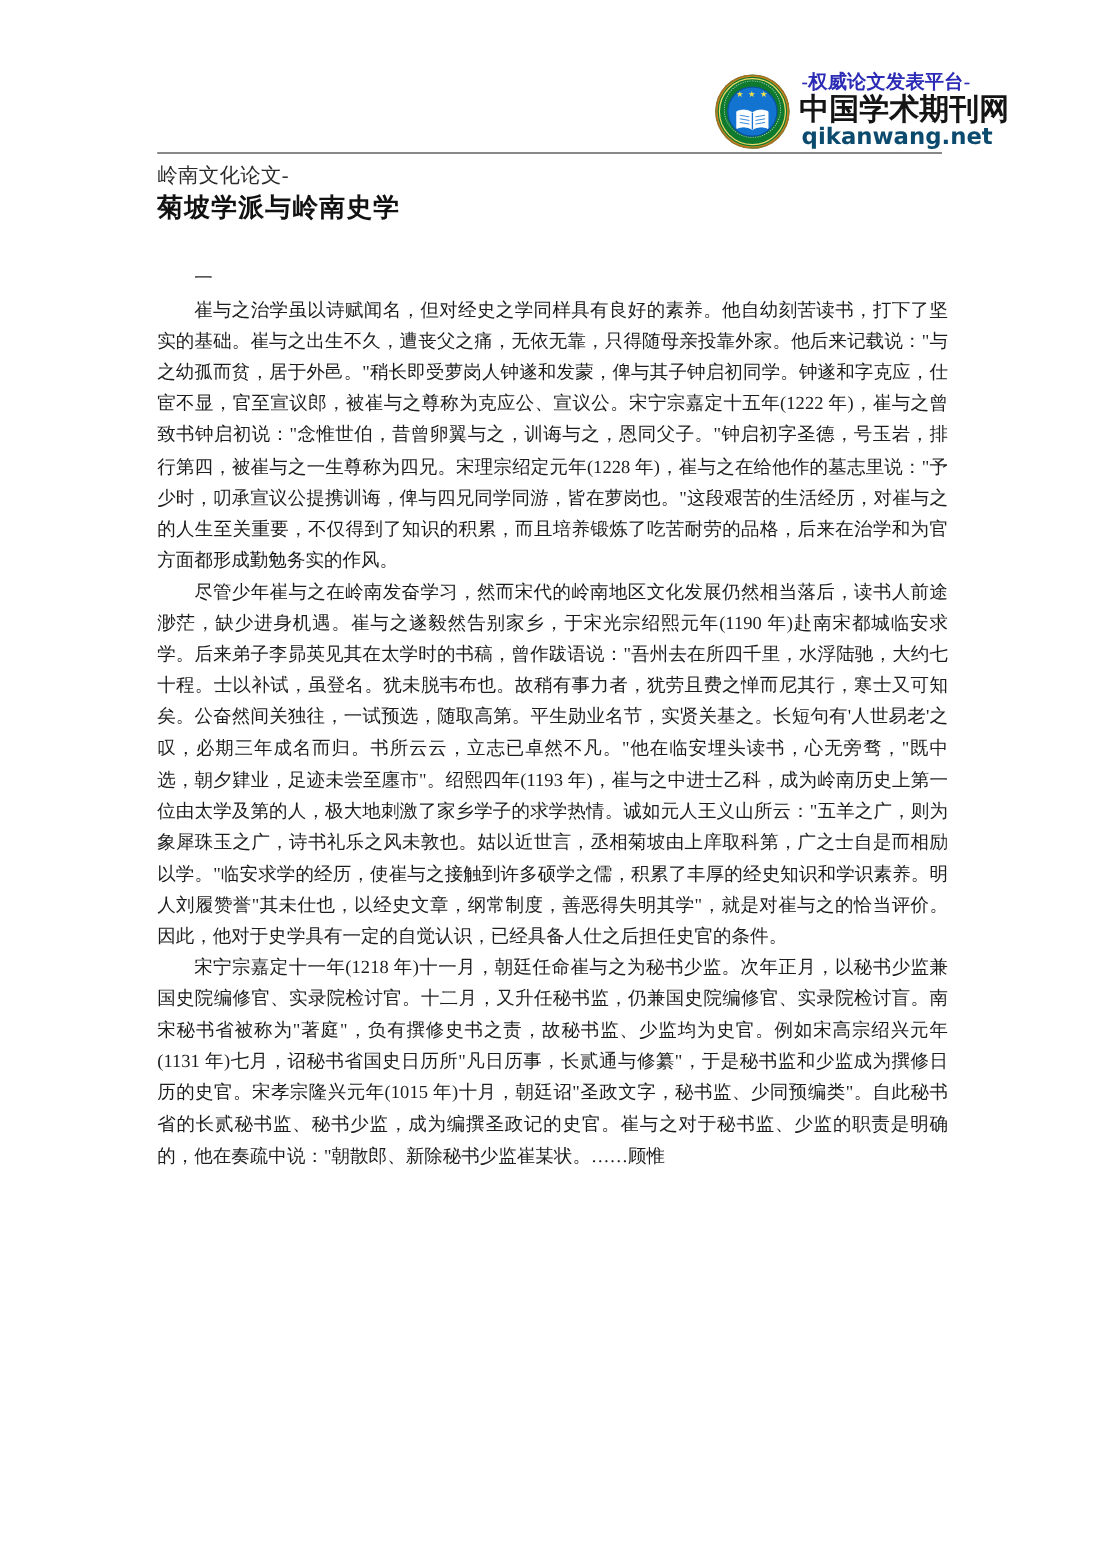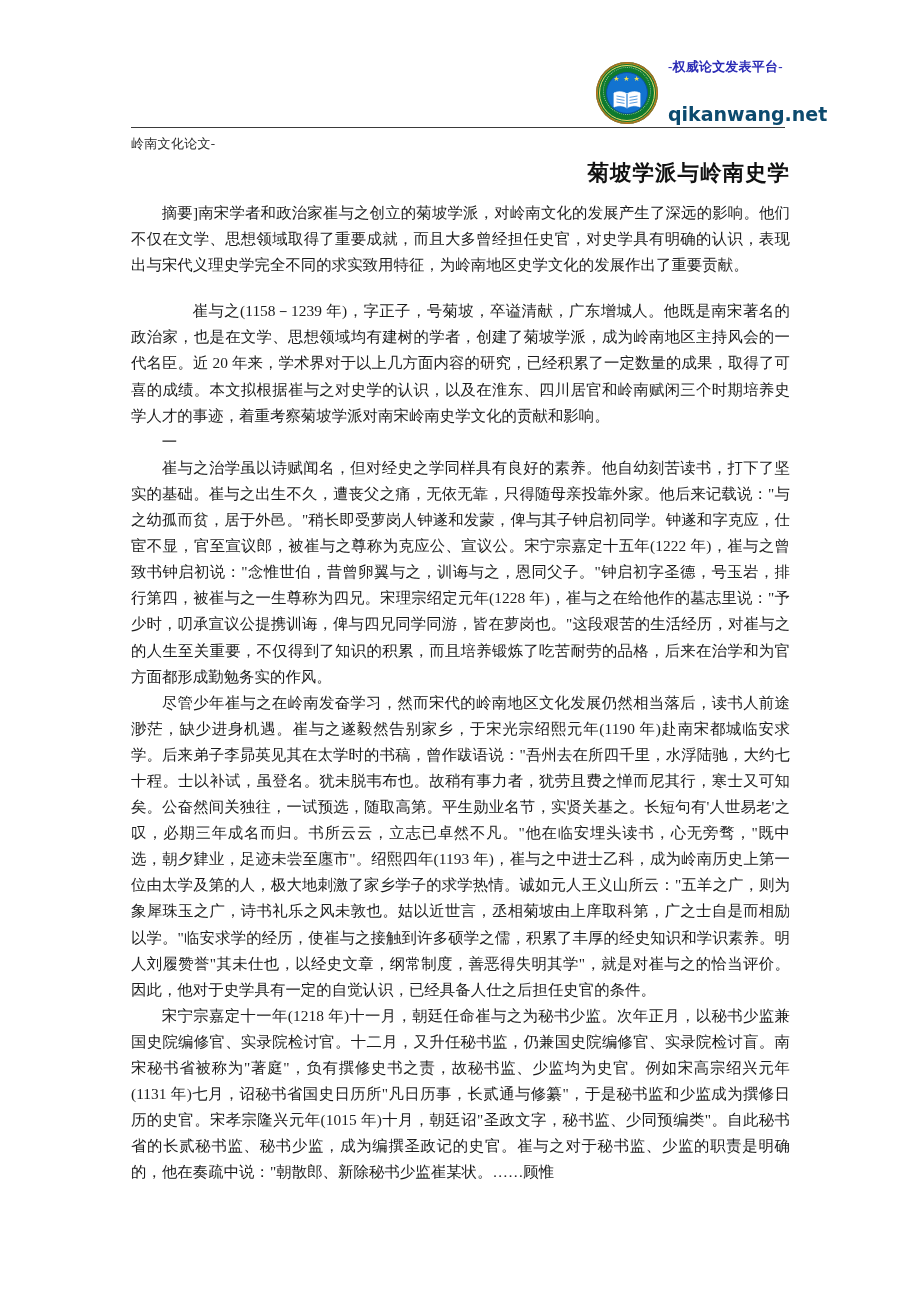--- a/index.html
+++ b/index.html
@@ -105,21 +105,21 @@
     border: 1px dotted rgba(255,255,255,0.55);
     box-sizing: border-box;
     pointer-events: none;
   }
 
   .logo-tagline {
     position: absolute;
     left: 72px;
     top: 0px;
     font-family: Liberation Serif, serif;
-    font-size: 13px;
+    font-size: 16px;
     font-weight: bold;
     color: #2b2bb5;
     letter-spacing: 0.2px;
     white-space: nowrap;
   }
   .logo-name {
     position: absolute;
     left: 70px;
     top: 16px;
     font-family: "DejaVu Sans", "Liberation Sans", sans-serif;
@@ -147,37 +147,37 @@
     left: 131px;
     top: 127px;
     width: 654px;
     height: 0;
     border-top: 1.4px solid #3a3a3a;
   }
   .running-head {
     position: absolute;
     left: 131px;
     top: 135px;
-    font-size: 13px;
+    font-size: 17px;
     color: #2a2a2a;
     letter-spacing: 0.3px;
     font-family: Liberation Serif, serif;
   }
 
   
   .doc {
     position: absolute;
     left: 131px;
     top: 158px;
     width: 659px;
   }
   .doc-title {
     font-size: 21.5px;
     font-weight: bold;
-    text-align: right;
+    text-align: left;
     letter-spacing: 1px;
     color: #111111;
     margin: 0 0 12px 0;
     line-height: 30px;
   }
   p.para {
     margin: 0;
     font-size: 15.4px;
     line-height: 26.1px;
     text-align: justify;
@@ -220,33 +220,32 @@
         <svg class="logo-book" viewBox="0 0 32 20">
           <path d="M16 4 C12 1.2 7 1.2 3 3 L3 17 C7 15.2 12 15.2 16 18 Z" fill="#ffffff" stroke="#ffffff" stroke-width="0.8"></path>
           <path d="M16 4 C20 1.2 25 1.2 29 3 L29 17 C25 15.2 20 15.2 16 18 Z" fill="#ffffff" stroke="#ffffff" stroke-width="0.8"></path>
           <path d="M16 4 L16 18" stroke="#1273d0" stroke-width="1.1" fill="none"></path>
           <path d="M5.5 6 L13.5 7.4 M5.5 9 L13.5 10.4 M5.5 12 L13.5 13.4" stroke="#1273d0" stroke-width="0.7" fill="none"></path>
           <path d="M26.5 6 L18.5 7.4 M26.5 9 L18.5 10.4 M26.5 12 L18.5 13.4" stroke="#1273d0" stroke-width="0.7" fill="none"></path>
         </svg>
       </div>
     </div>
     <div class="logo-tagline">-权威论文发表平台-</div>
+    <div class="logo-name">中国学术期刊网</div>
     <div class="logo-url">qikanwang.net</div>
   </div>
 
   <div class="header-rule"></div>
   <div class="running-head">岭南文化论文-</div>
 
   <div class="doc">
     <h1 class="doc-title">菊坡学派与岭南史学</h1>
 
-    <p class="para abstract">摘要]南宋学者和政治家崔与之创立的菊坡学派，对岭南文化的发展产生了深远的影响。他们不仅在文学、思想领域取得了重要成就，而且大多曾经担任史官，对史学具有明确的认识，表现出与宋代义理史学完全不同的求实致用特征，为岭南地区史学文化的发展作出了重要贡献。</p>
 
     <div class="spacer-md"></div>
 
-    <p class="para first-body">崔与之(1158－1239 年)，字正子，号菊坡，卒谥清献，广东增城人。他既是南宋著名的政治家，也是在文学、思想领域均有建树的学者，创建了菊坡学派，成为岭南地区主持风会的一代名臣。近 20 年来，学术界对于以上几方面内容的研究，已经积累了一定数量的成果，取得了可喜的成绩。本文拟根据崔与之对史学的认识，以及在淮东、四川居官和岭南赋闲三个时期培养史学人才的事迹，着重考察菊坡学派对南宋岭南史学文化的贡献和影响。</p>
     <p class="section-mark">一</p>
     <p class="para">崔与之治学虽以诗赋闻名，但对经史之学同样具有良好的素养。他自幼刻苦读书，打下了坚实的基础。崔与之出生不久，遭丧父之痛，无依无靠，只得随母亲投靠外家。他后来记载说："与之幼孤而贫，居于外邑。"稍长即受萝岗人钟遂和发蒙，俾与其子钟启初同学。钟遂和字克应，仕宦不显，官至宣议郎，被崔与之尊称为克应公、宣议公。宋宁宗嘉定十五年(1222 年)，崔与之曾致书钟启初说："念惟世伯，昔曾卵翼与之，训诲与之，恩同父子。"钟启初字圣德，号玉岩，排行第四，被崔与之一生尊称为四兄。宋理宗绍定元年(1228 年)，崔与之在给他作的墓志里说："予少时，叨承宣议公提携训诲，俾与四兄同学同游，皆在萝岗也。"这段艰苦的生活经历，对崔与之的人生至关重要，不仅得到了知识的积累，而且培养锻炼了吃苦耐劳的品格，后来在治学和为官方面都形成勤勉务实的作风。</p>
     <p class="para">尽管少年崔与之在岭南发奋学习，然而宋代的岭南地区文化发展仍然相当落后，读书人前途渺茫，缺少进身机遇。崔与之遂毅然告别家乡，于宋光宗绍熙元年(1190 年)赴南宋都城临安求学。后来弟子李昴英见其在太学时的书稿，曾作跋语说："吾州去在所四千里，水浮陆驰，大约七十程。士以补试，虽登名。犹未脱韦布也。故稍有事力者，犹劳且费之惮而尼其行，寒士又可知矣。公奋然间关独往，一试预选，随取高第。平生勋业名节，实贤关基之。长短句有'人世易老'之叹，必期三年成名而归。书所云云，立志已卓然不凡。"他在临安埋头读书，心无旁骛，"既中选，朝夕肄业，足迹未尝至廛市"。绍熙四年(1193 年)，崔与之中进士乙科，成为岭南历史上第一位由太学及第的人，极大地刺激了家乡学子的求学热情。诚如元人王义山所云："五羊之广，则为象犀珠玉之广，诗书礼乐之风未敦也。姑以近世言，丞相菊坡由上庠取科第，广之士自是而相励以学。"临安求学的经历，使崔与之接触到许多硕学之儒，积累了丰厚的经史知识和学识素养。明人刘履赞誉"其未仕也，以经史文章，纲常制度，善恶得失明其学"，就是对崔与之的恰当评价。因此，他对于史学具有一定的自觉认识，已经具备人仕之后担任史官的条件。</p>
     <p class="para">宋宁宗嘉定十一年(1218 年)十一月，朝廷任命崔与之为秘书少监。次年正月，以秘书少监兼国史院编修官、实录院检讨官。十二月，又升任秘书监，仍兼国史院编修官、实录院检讨盲。南宋秘书省被称为"著庭"，负有撰修史书之责，故秘书监、少监均为史官。例如宋高宗绍兴元年(1131 年)七月，诏秘书省国史日历所"凡日历事，长贰通与修纂"，于是秘书监和少监成为撰修日历的史官。宋孝宗隆兴元年(1015 年)十月，朝廷诏"圣政文字，秘书监、少同预编类"。自此秘书省的长贰秘书监、秘书少监，成为编撰圣政记的史官。崔与之对于秘书监、少监的职责是明确的，他在奏疏中说："朝散郎、新除秘书少监崔某状。……顾惟</p>
   </div>
 
 </div>
 
 </body></html>

